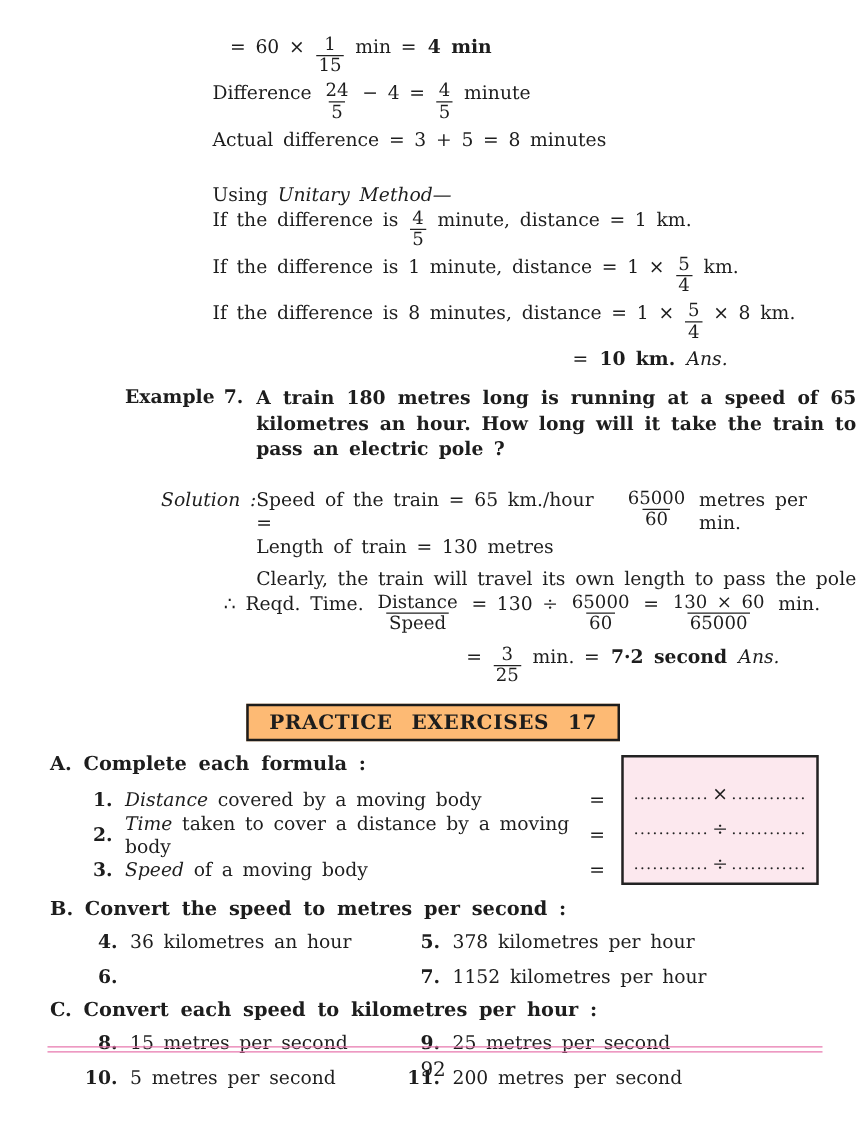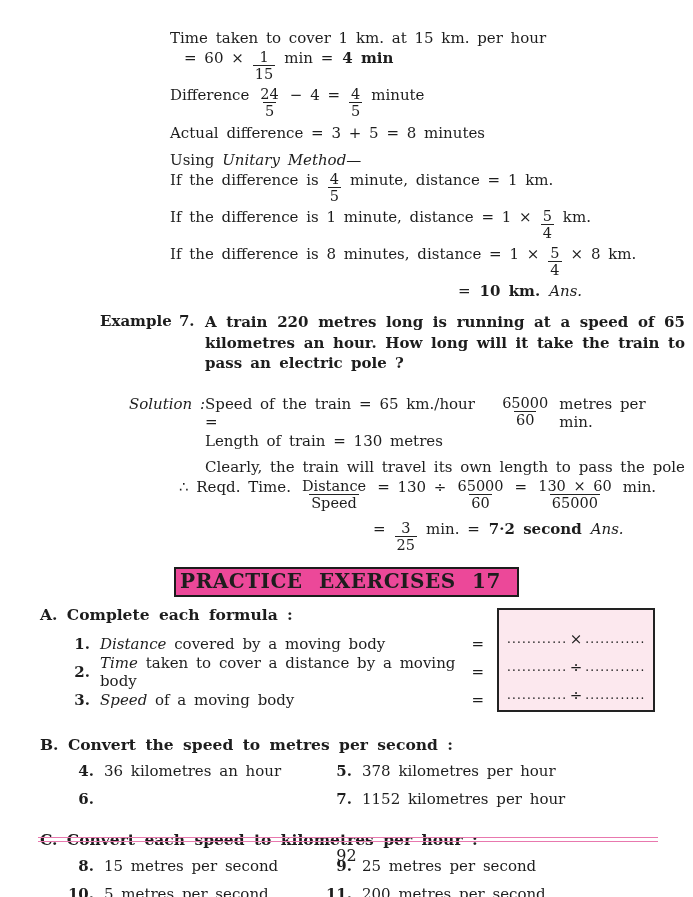--- a/index.html
+++ b/index.html
@@ -24,22 +24,22 @@
 
   .example-grid { display:grid; grid-template-columns:105px 480px; margin:8px 0 0 100px; row-gap:21px; }
   .ex-label { font-weight:bold; word-spacing:2px; }
   .ex-question { font-weight:bold; text-align:justify; line-height:20.5px; word-spacing:3px; }
   .sol-label { font-style:italic; word-spacing:3px;text-align:right; }
   .therefore-line { margin-left:-26px; min-height:42px; }
   .ans-line2 { margin-left:168px; min-height:38px; }
 
   .practice-box-wrap { text-align:center; margin-top:9px; }
   .practice-box {
-    display:inline-block; border:2.5px solid #1c1c1c; background:#ec4899;
-    padding:2px 16px 3px 4px; font-weight:bold; font-size:20px;
+    display:inline-block; border:2.5px solid #1c1c1c; background:#fdba74;
+    padding:2px 16px 3px 16px; font-weight:bold; font-size:16px;
     letter-spacing:0.5px; word-spacing:9px; line-height:21px;
   }
 
   .sections { margin:8px 0 0 40px; }
   .sec-heading { font-weight:bold; font-size:15.5px; line-height:20px; word-spacing:4px; }
 
   .section-a { position:relative; margin-bottom:2px; }
   .a-items { margin:5px 0 0 24px; width:420px; }
   .a-row { display:flex; align-items:center; height:28px; word-spacing:3px; }
   .a-num { font-weight:bold; width:26px; text-align:right; margin-right:10px; flex:none; }
@@ -48,35 +48,34 @@
     position:absolute; top:3px; right:38px; width:158px; height:104px;
     border:2.2px solid #222; background:#fce8ee; padding:15px 8px 0 8px;
   }
   .answer-row { display:flex; align-items:center; justify-content:space-between; height:28px; }
   .answer-blank { font-size:12px; letter-spacing:1.2px; color:#222; overflow:hidden; white-space:nowrap; }
   .answer-op { font-size:15px; padding:0 3px; }
 
   .two-col { display:grid; grid-template-columns:258px auto; row-gap:8px; margin:6px 0 6px 24px; }
   .p-item { display:flex; align-items:baseline; word-spacing:3px; line-height:20px; }
   .p-num { font-weight:bold; width:30px; text-align:right; margin-right:10px; flex:none; }
-  .section-b, .section-c { margin-top:21px; }
+  .section-b, .section-c { margin-top:7px; }
 
   .footer-rule {
     position:absolute; left:38px; top:837px; width:620px; height:5px;
     border-top:1.8px solid #e878ae; border-bottom:1.8px solid #e878ae;
   }
   .page-number { position:absolute; top:846px; left:0; width:100%; text-align:center; font-size:16px; }
 </style>
 </head>
 <body>
 
 <div class="page">
 
   <section class="prev-block">
-    <p class="line">Time taken to cover 1 km. at 15 km. per hour</p>
 
     <div class="eqline indent-eq">
       <span>= 60 ×</span>
       <span class="frac">
         <span class="num">1</span>
         <span class="den">15</span>
       </span>
       <span>min =</span>
       <span class="bd">4 min</span>
     </div>
@@ -90,21 +89,21 @@
       <span>− 4 =</span>
       <span class="frac">
         <span class="num">4</span>
         <span class="den">5</span>
       </span>
       <span>minute</span>
     </div>
 
     <p class="line">Actual difference = 3 + 5 = 8 minutes</p>
 
-    <p class="line" style="margin-top:6px;">
+    <p class="line" style="margin-top:23px;">
       <span>Using</span>
       <span class="it">Unitary Method—</span>
     </p>
 
     <div class="eqline">
       <span>If the difference is</span>
       <span class="frac">
         <span class="num">4</span>
         <span class="den">5</span>
       </span>
@@ -131,21 +130,21 @@
 
     <div class="eqline ans-line1">
       <span>=</span>
       <span class="bd">10 km.</span>
       <span class="it">Ans.</span>
     </div>
   </section>
 
   <section class="example-grid">
     <div class="ex-label">Example 7.</div>
-    <div class="ex-question">A train 220 metres long is running at a speed of 65 kilometres an hour. How long will it take the train to pass an electric pole ?</div>
+    <div class="ex-question">A train 180 metres long is running at a speed of 65 kilometres an hour. How long will it take the train to pass an electric pole ?</div>
 
     <div class="sol-label">Solution :</div>
     <div>
       <div class="eqline" style="min-height:36px;">
         <span>Speed of the train = 65 km./hour =</span>
         <span class="frac">
           <span class="num">65000</span>
           <span class="den">60</span>
         </span>
         <span>metres per min.</span>

